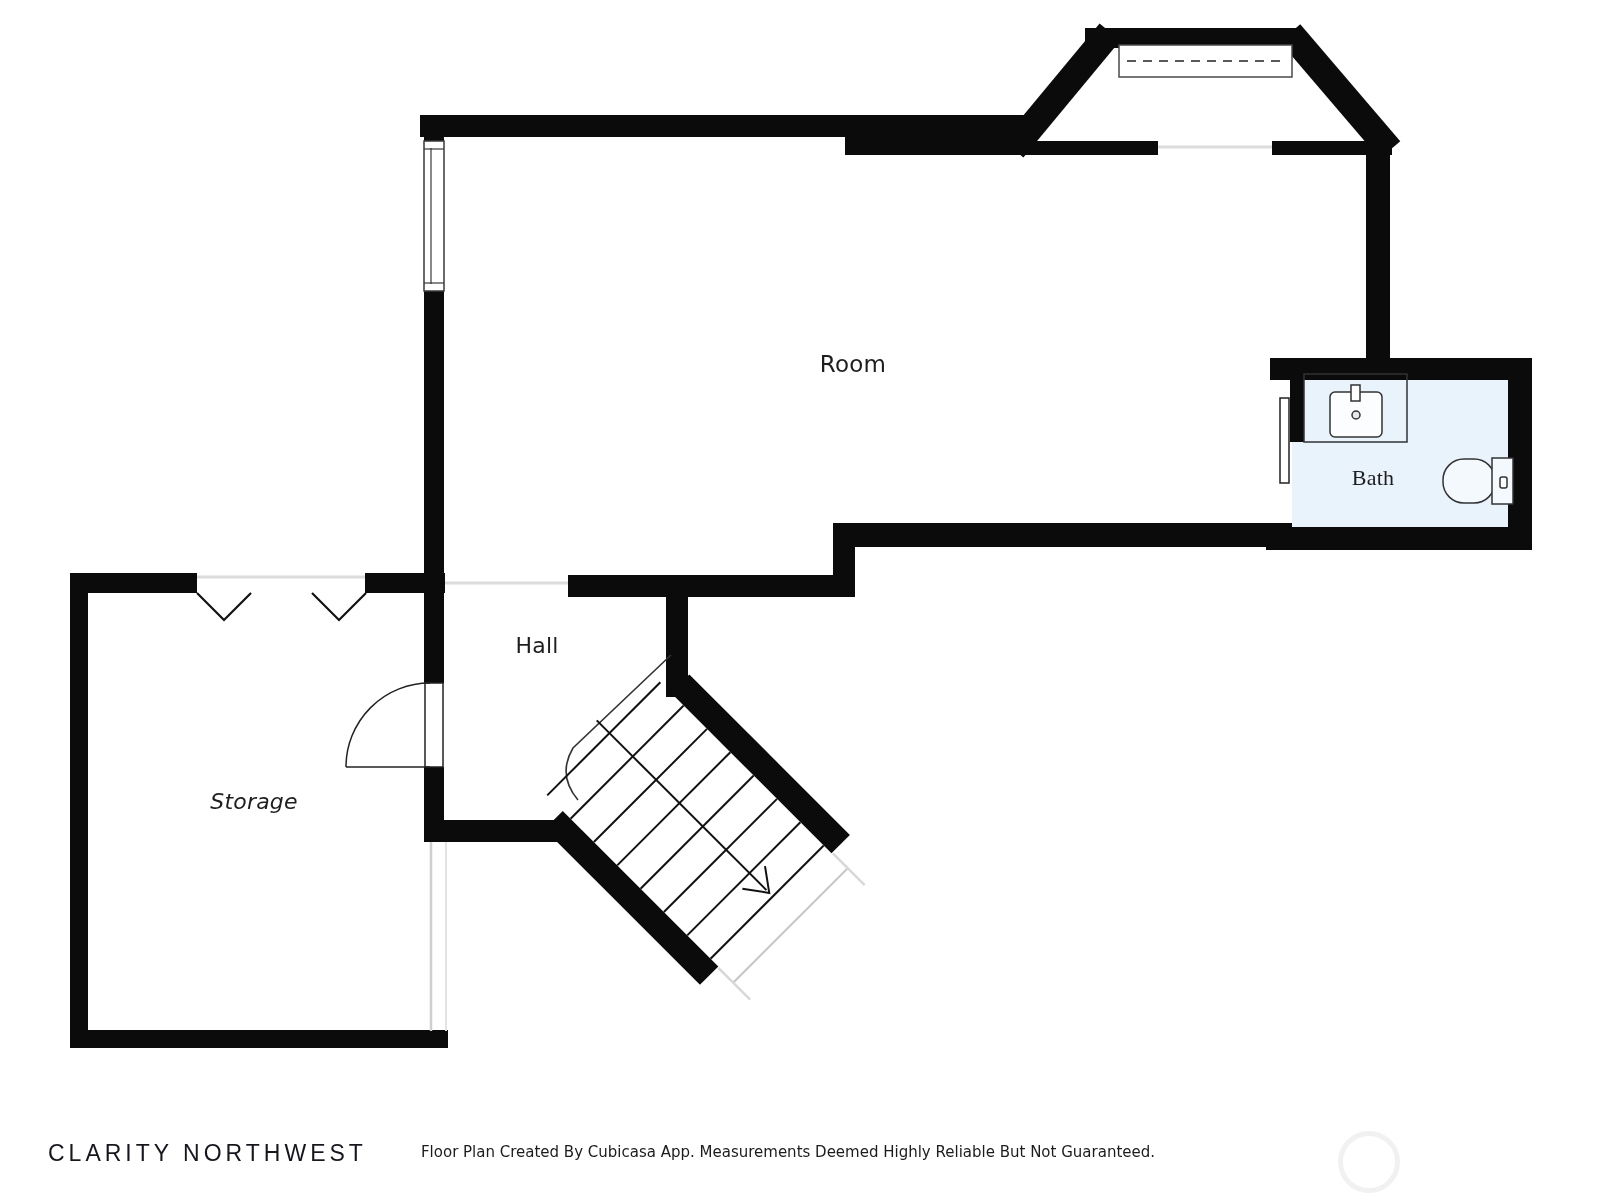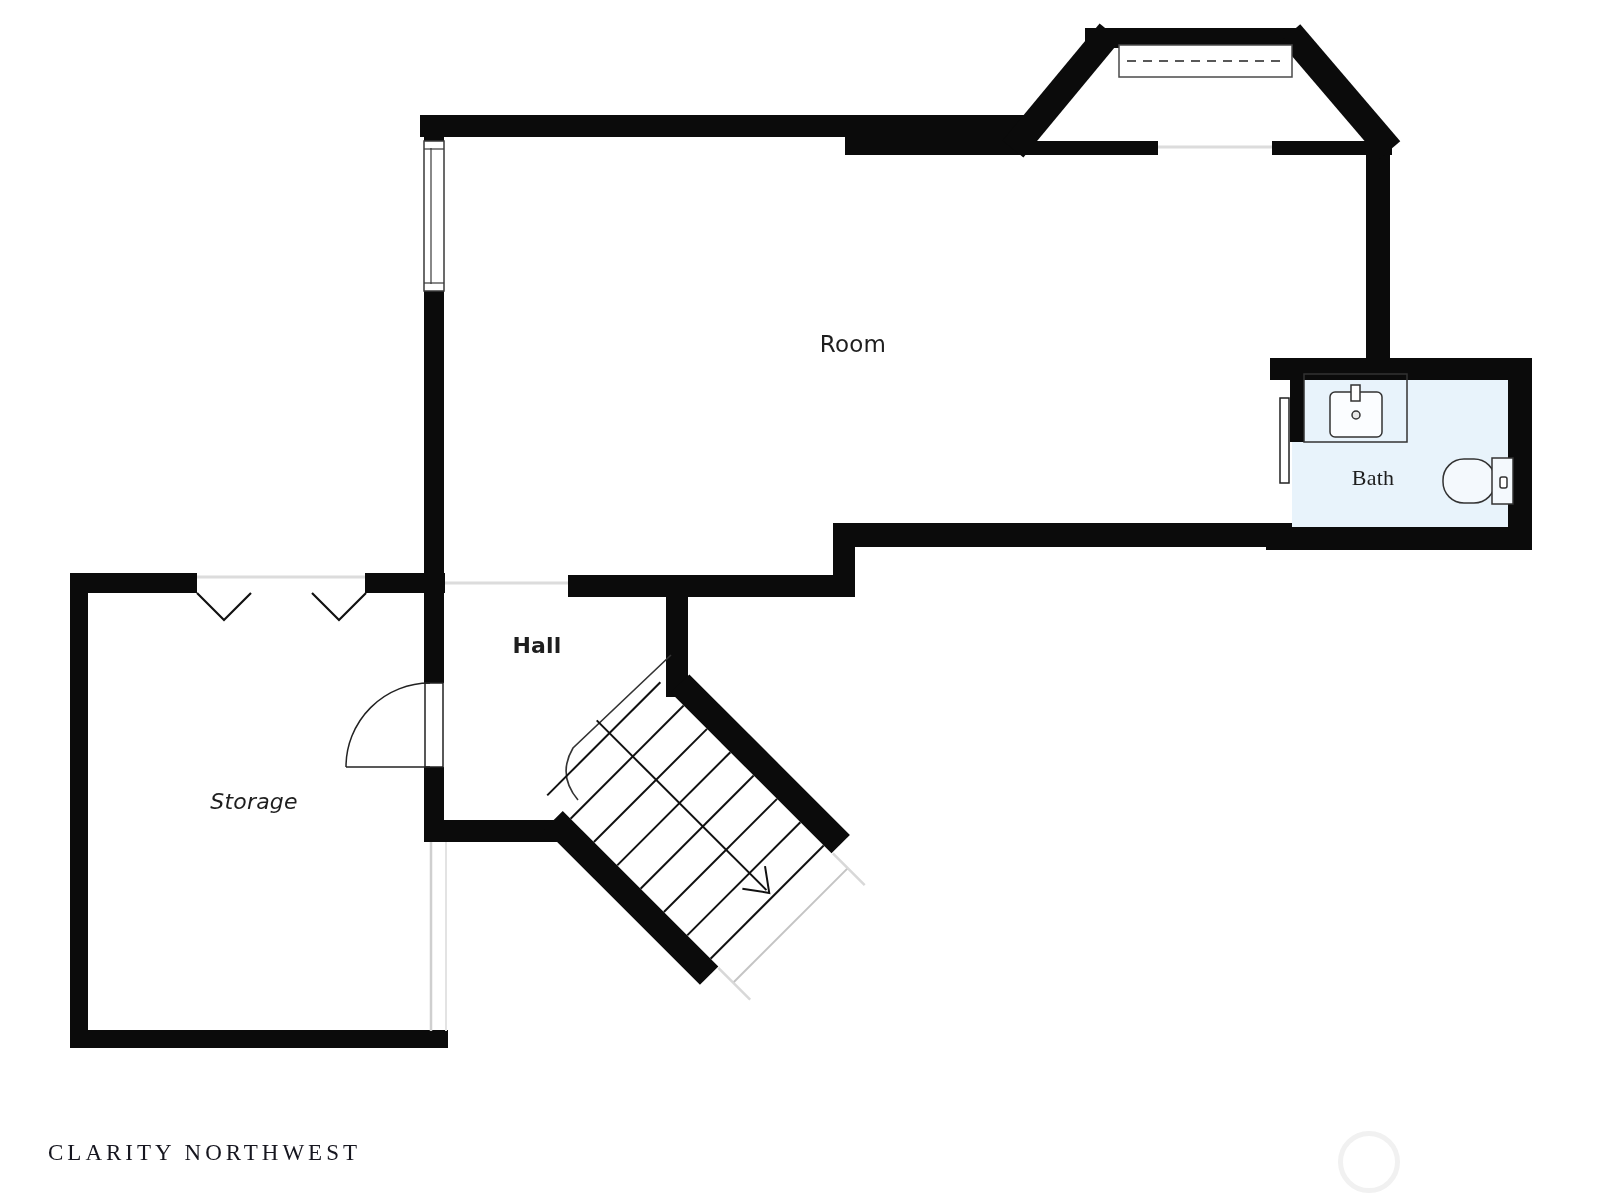--- a/index.html
+++ b/index.html
@@ -8,21 +8,21 @@
     font-family:"DejaVu Sans","Liberation Sans",sans-serif;
   }
   #plan-svg{position:absolute;left:0;top:0;}
   .room-label{
     position:absolute;transform:translate(-50%,-50%);
     font-size:22px;color:#1e1e1e;letter-spacing:0.2px;white-space:nowrap;
   }
   .room-label.big{font-size:23px;}
   #brand{
     position:absolute;left:48px;top:1140px;
-    font-family:Liberation Serif, serif;
+    font-family:Liberation Sans, sans-serif;
     font-size:23px;letter-spacing:4px;color:#16161f;white-space:nowrap;
   }
   #disclaimer{
     position:absolute;left:788px;top:1143px;transform:translateX(-50%);
     font-size:15px;color:#1c1c1c;white-space:nowrap;
   }
   #watermark-circle{
     position:absolute;left:1338px;top:1131px;width:52px;height:52px;
     border:5px solid #f1f1f1;border-radius:50%;
   }
@@ -132,21 +132,22 @@
       <line x1="213" y1="81" x2="258" y2="81" stroke="#d8d8d8" stroke-width="2.5"></line>
       <line x1="234" y1="-80" x2="234" y2="80" stroke="#c4c4c4" stroke-width="2"></line>
     </g>
     <g stroke="#111111" stroke-width="2" fill="none">
       <line x1="-48" y1="-8" x2="192" y2="-8"></line>
       <polyline points="174,-24 196,-8 174,8"></polyline>
     </g>
   </g>
 </svg>
 
-<div class="room-label big" style="left:853px;top:344px;">Room</div>
+<div class="room-label big" style="left:853px;top:364px;">Room</div>
 <div class="room-label" style="left:1373px;top:478px;font-family:Liberation Serif, serif;">Bath</div>
-<div class="room-label" style="left:537px;top:645px;font-weight:bold;">Hall</div>
+<div class="room-label" style="left:537px;top:645px;">Hall</div>
 <div class="room-label" style="left:254px;top:801px;font-style:italic;">Storage</div>
 
 <div id="brand">CLARITY NORTHWEST</div>
+<div id="disclaimer">Floor Plan Created By Cubicasa App. Measurements Deemed Highly Reliable But Not Guaranteed.</div>
 <div id="watermark-circle"></div>
 
 </div>
 
 </body></html>

